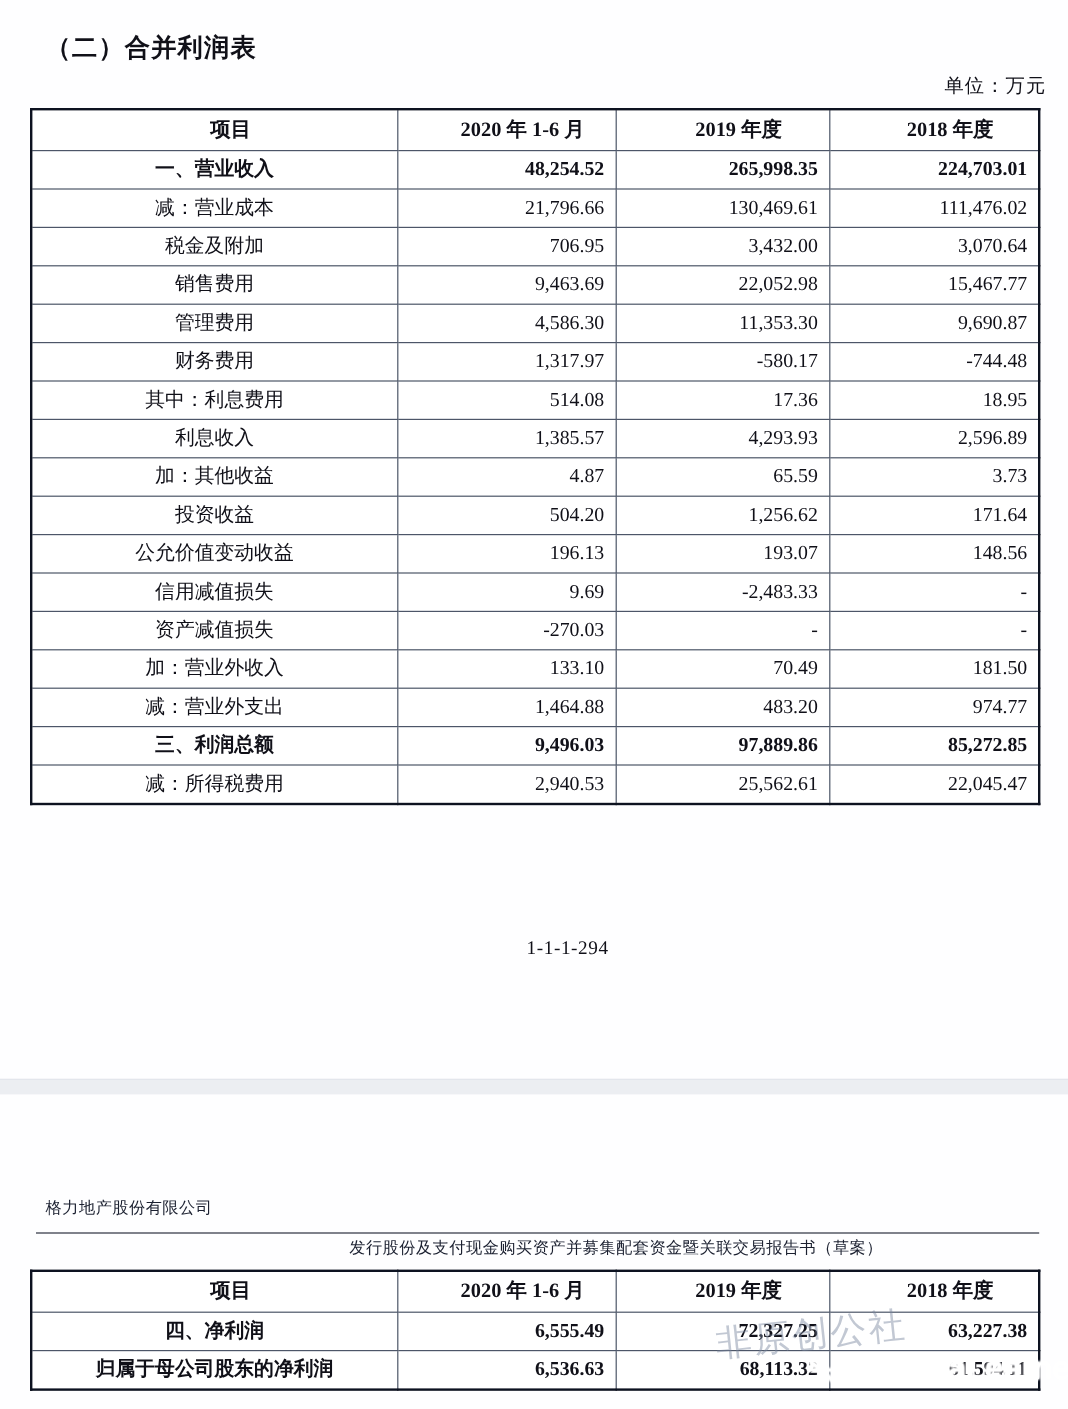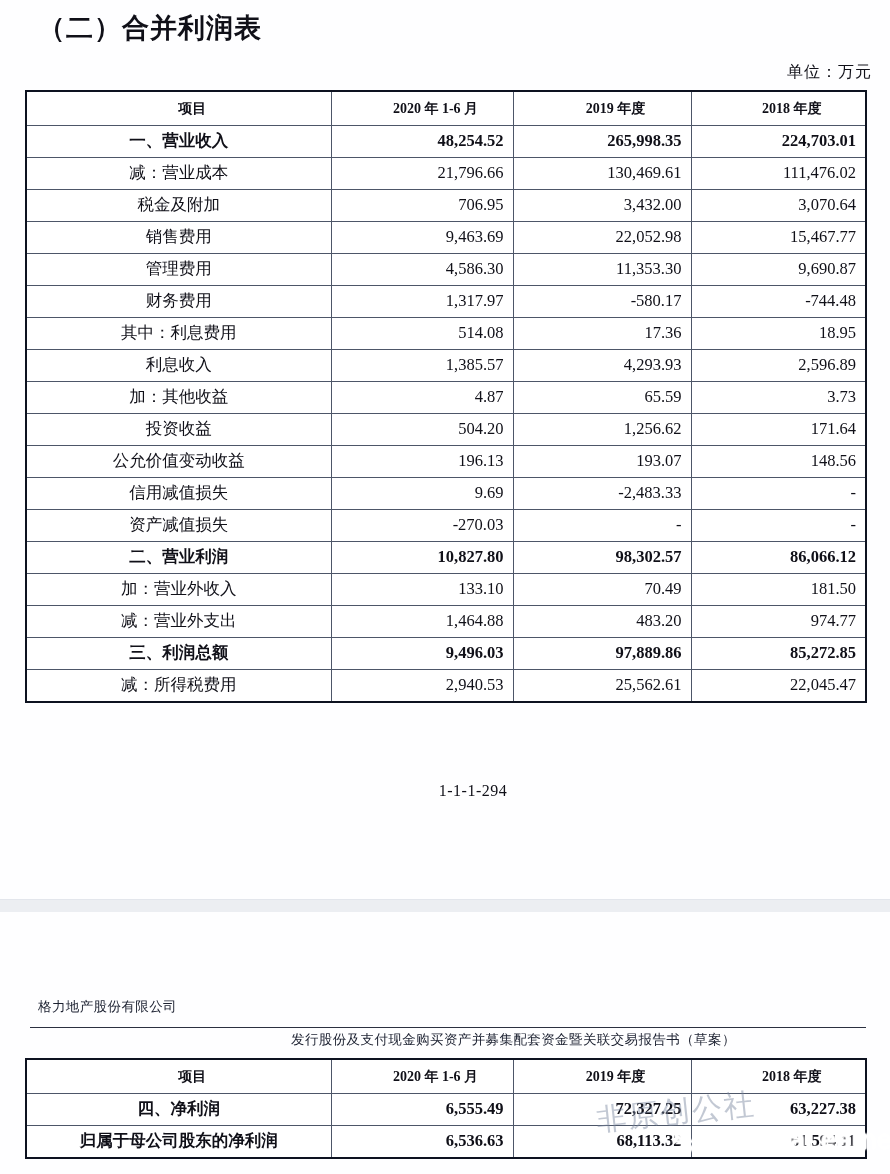--- a/index.html
+++ b/index.html
@@ -38,22 +38,22 @@
     width: 890px;
     height: 13px;
     background: #eceef2;
     border-top: 1px solid #e3e6ec;
     border-bottom: 1px solid #e3e6ec;
   }
 
   .section-title {
     position: absolute;
     left: 38px;
-    top: 10px;
-    font-size: 27px;
+    top: 26px;
+    font-size: 21px;
     font-weight: bold;
     letter-spacing: 1px;
     white-space: nowrap;
   }
 
   .unit-label {
     position: absolute;
     right: 18px;
     top: 62px;
     font-size: 16px;
@@ -89,21 +89,21 @@
     white-space: nowrap;
     overflow: hidden;
   }
 
   
   table.fin {
     border: 2.4px solid #0d1220;
   }
   table.fin th {
     font-weight: bold;
-    font-size: 14px;
+    font-size: 17px;
     height: 33px;
     padding-left: 36px;
   }
 
   col.c-item   { width: 305px; }
   col.c-per1   { width: 182px; }
   col.c-per2   { width: 178px; }
   col.c-per3   { width: 175px; }
 
   td.item  { text-align: center; margin-left: 44px; }
@@ -286,26 +286,20 @@
         <td class="num">9.69</td>
         <td class="num">-2,483.33</td>
         <td class="num">-</td>
       </tr>
       <tr>
         <td class="item ind1">资产减值损失</td>
         <td class="num">-270.03</td>
         <td class="num">-</td>
         <td class="num">-</td>
       </tr>
-      <tr class="bold">
-        <td class="item ind1">二、营业利润</td>
-        <td class="num">10,827.80</td>
-        <td class="num">98,302.57</td>
-        <td class="num">86,066.12</td>
-      </tr>
       <tr>
         <td class="item ind1">加：营业外收入</td>
         <td class="num">133.10</td>
         <td class="num">70.49</td>
         <td class="num">181.50</td>
       </tr>
       <tr>
         <td class="item ind1">减：营业外支出</td>
         <td class="num">1,464.88</td>
         <td class="num">483.20</td>

